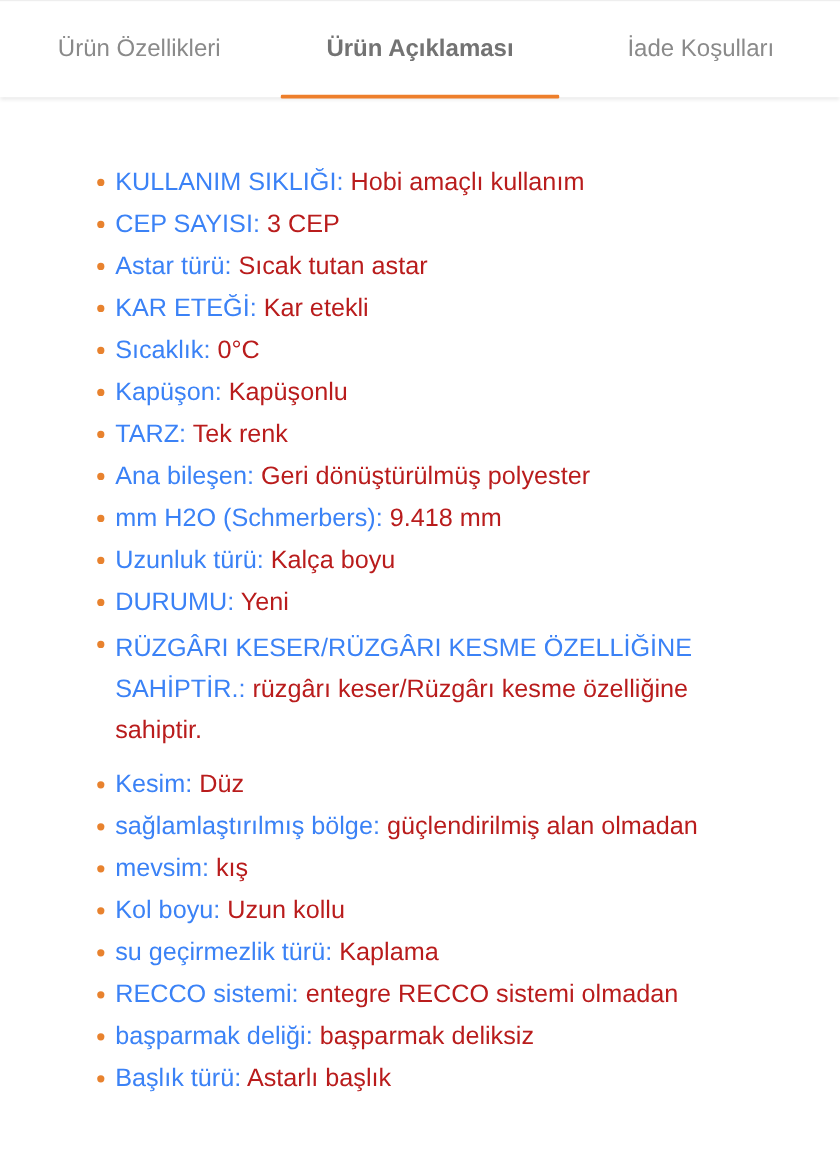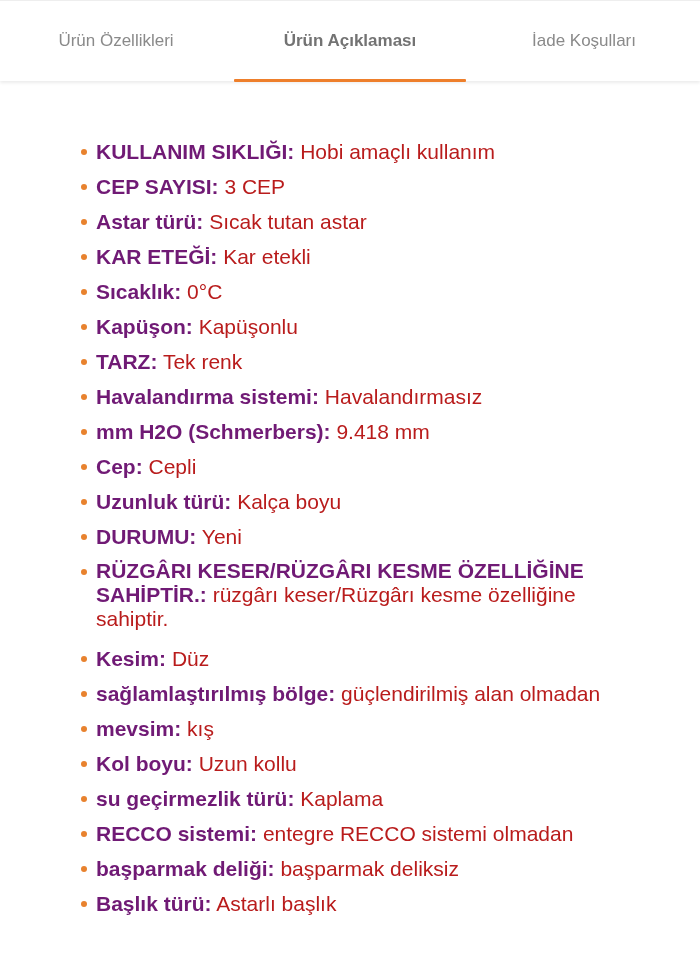--- a/index.html
+++ b/index.html
@@ -15,21 +15,21 @@
     display: flex;
     align-items: center;
     border-top: 1px solid #eeeeee;
     background: #ffffff;
     box-shadow: 0 2px 3px rgba(0,0,0,0.08);
   }
   .tab {
     position: relative;
     height: 80px;
     display: flex; align-items: center; justify-content: center;
-    font-size: 17px;
+    font-size: 20px;
     color: #8a8a8a;
     cursor: pointer;
   }
   .tab.t1 { width: 232px; }
   .tab.t2 { width: 236px; }
   .tab.t3 { width: 232px; }
   .tab.active { color: #737373; font-weight: bold; }
   .tab.active::after {
     content: ""; position: absolute; left: 2px; right: 2px; bottom: -1px;
     height: 3px; background: #ee7f2b; border-radius: 1px;
@@ -43,31 +43,31 @@
     font-size: 21px;
     line-height: 35px;
     position: relative;
     padding-left: 16px;
     color: #5a5a5a;
     white-space: nowrap;
   }
   ul.specs li.wrap {
     white-space: normal;
     width: 540px;
-    line-height: 24px;
+    line-height: 34px;
     padding-top: 5px;
     padding-bottom: 10px;
   }
   ul.specs li::before {
     content: ""; position: absolute; left: 1px; top: 15px;
     width: 6px; height: 6px; border-radius: 50%;
     background: #e8822e;
   }
   ul.specs li.wrap::before { top: 15px; }
-  .k { font-weight: bold; color: #701a75; }
+  .k { font-weight: normal; color: #3b82f6; }
   .v { color: #b91c1c; }
   ul.specs li.wrap { margin-left: 0; }
 </style>
 </head>
 <body>
 
 <div class="tabs">
   <div class="tab t1">Ürün Özellikleri</div>
   <div class="tab t2 active">Ürün Açıklaması</div>
   <div class="tab t3">İade Koşulları</div>
@@ -75,23 +75,22 @@
 
 <div class="content">
   <ul class="specs">
     <li><span class="k">KULLANIM SIKLIĞI:</span> <span class="v">Hobi amaçlı kullanım</span></li>
     <li><span class="k">CEP SAYISI:</span> <span class="v">3 CEP</span></li>
     <li><span class="k">Astar türü:</span> <span class="v">Sıcak tutan astar</span></li>
     <li><span class="k">KAR ETEĞİ:</span> <span class="v">Kar etekli</span></li>
     <li><span class="k">Sıcaklık:</span> <span class="v">0°C</span></li>
     <li><span class="k">Kapüşon:</span> <span class="v">Kapüşonlu</span></li>
     <li><span class="k">TARZ:</span> <span class="v">Tek renk</span></li>
-    <li><span class="k">Havalandırma sistemi:</span> <span class="v">Havalandırmasız</span></li>
+    <li><span class="k">Ana bileşen:</span> <span class="v">Geri dönüştürülmüş polyester</span></li>
     <li><span class="k">mm H2O (Schmerbers):</span> <span class="v">9.418 mm</span></li>
-    <li><span class="k">Cep:</span> <span class="v">Cepli</span></li>
     <li><span class="k">Uzunluk türü:</span> <span class="v">Kalça boyu</span></li>
     <li><span class="k">DURUMU:</span> <span class="v">Yeni</span></li>
     <li class="wrap"><span class="k">RÜZGÂRI KESER/RÜZGÂRI KESME ÖZELLİĞİNE SAHİPTİR.:</span> <span class="v">rüzgârı keser/Rüzgârı kesme özelliğine sahiptir.</span></li>
     <li><span class="k">Kesim:</span> <span class="v">Düz</span></li>
     <li><span class="k">sağlamlaştırılmış bölge:</span> <span class="v">güçlendirilmiş alan olmadan</span></li>
     <li><span class="k">mevsim:</span> <span class="v">kış</span></li>
     <li><span class="k">Kol boyu:</span> <span class="v">Uzun kollu</span></li>
     <li><span class="k">su geçirmezlik türü:</span> <span class="v">Kaplama</span></li>
     <li><span class="k">RECCO sistemi:</span> <span class="v">entegre RECCO sistemi olmadan</span></li>
     <li><span class="k">başparmak deliği:</span> <span class="v">başparmak deliksiz</span></li>

